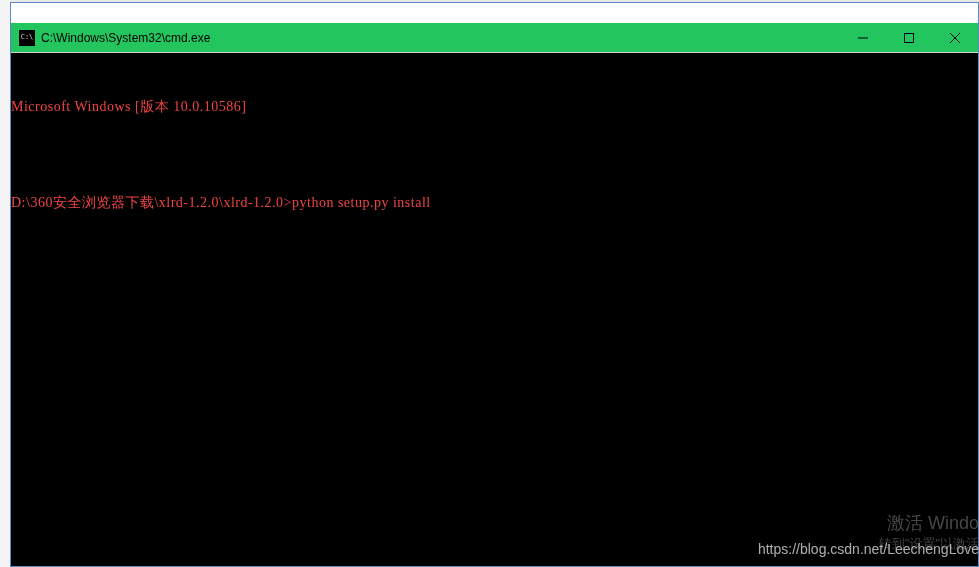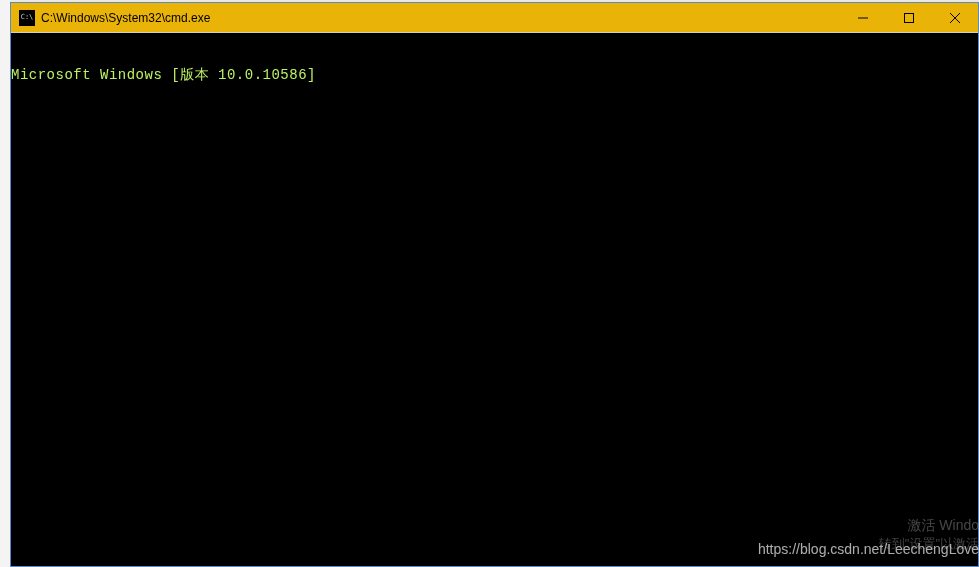--- a/index.html
+++ b/index.html
@@ -17,25 +17,26 @@
       top: 2px;
       width: 969px;
       height: 565px;
       background: #fff;
       border: 1px solid #5a8ac6;
       display: flex;
       flex-direction: column;
     }
     .titlebar {
       height: 30px;
-      background: #eab308;
+      background: #22c55e;
       display: flex;
       align-items: center;
       border-bottom: 1px solid #d0d0d0;
       flex-shrink: 0;
+      margin-top: 20px;
     }
     .app-icon {
       width: 16px;
       height: 16px;
       margin: 0 6px 0 8px;
       background: #000;
       position: relative;
       display: flex;
       align-items: center;
       justify-content: center;
@@ -61,36 +62,36 @@
       height: 100%;
       display: flex;
       align-items: center;
       justify-content: center;
       cursor: pointer;
     }
     .win-btn svg { width: 10px; height: 10px; }
     .terminal {
       flex: 1;
       background: #000;
-      color: #bef264;
-      font-family: Liberation Mono, monospace;
+      color: #ef4444;
+      font-family: Liberation Serif, serif;
       font-size: 14px;
       line-height: 16px;
-      padding: 2px 0 0 0;
+      padding: 14px 0 0 0;
       white-space: pre;
       overflow: hidden;
       letter-spacing: 0.5px;
     }
     .terminal .line { min-height: 16px; }
     .watermark-activate {
       position: absolute;
       right: 0;
       bottom: 32px;
       color: rgba(128,128,128,0.55);
-      font-size: 14px;
+      font-size: 18px;
       font-family: "Microsoft YaHei", sans-serif;
       pointer-events: none;
     }
     .watermark-settings {
       position: absolute;
       right: 0;
       bottom: 14px;
       color: rgba(128,128,128,0.5);
       font-size: 13px;
       font-family: "Microsoft YaHei", sans-serif;
@@ -136,18 +137,19 @@
         <svg viewBox="0 0 10 10">
             <line x1="0" y1="0" x2="10" y2="10" stroke="#000" stroke-width="1"></line>
             <line x1="10" y1="0" x2="0" y2="10" stroke="#000" stroke-width="1"></line>
           </svg>
       </div>
     </div>
   </div>
   <div class="terminal">
     <div class="line">Microsoft Windows [版本 10.0.10586]</div>
     <div class="line"></div>
+    <div class="line">D:\360安全浏览器下载\xlrd-1.2.0\xlrd-1.2.0&gt;python setup.py install</div>
   </div>
 </div>
 
 <div class="watermark-activate">激活 Windo</div>
 <div class="watermark-settings">转到"设置"以激活</div>
 <div class="watermark-blog">https://blog.csdn.net/LeechengLove</div>
 
 </body></html>

